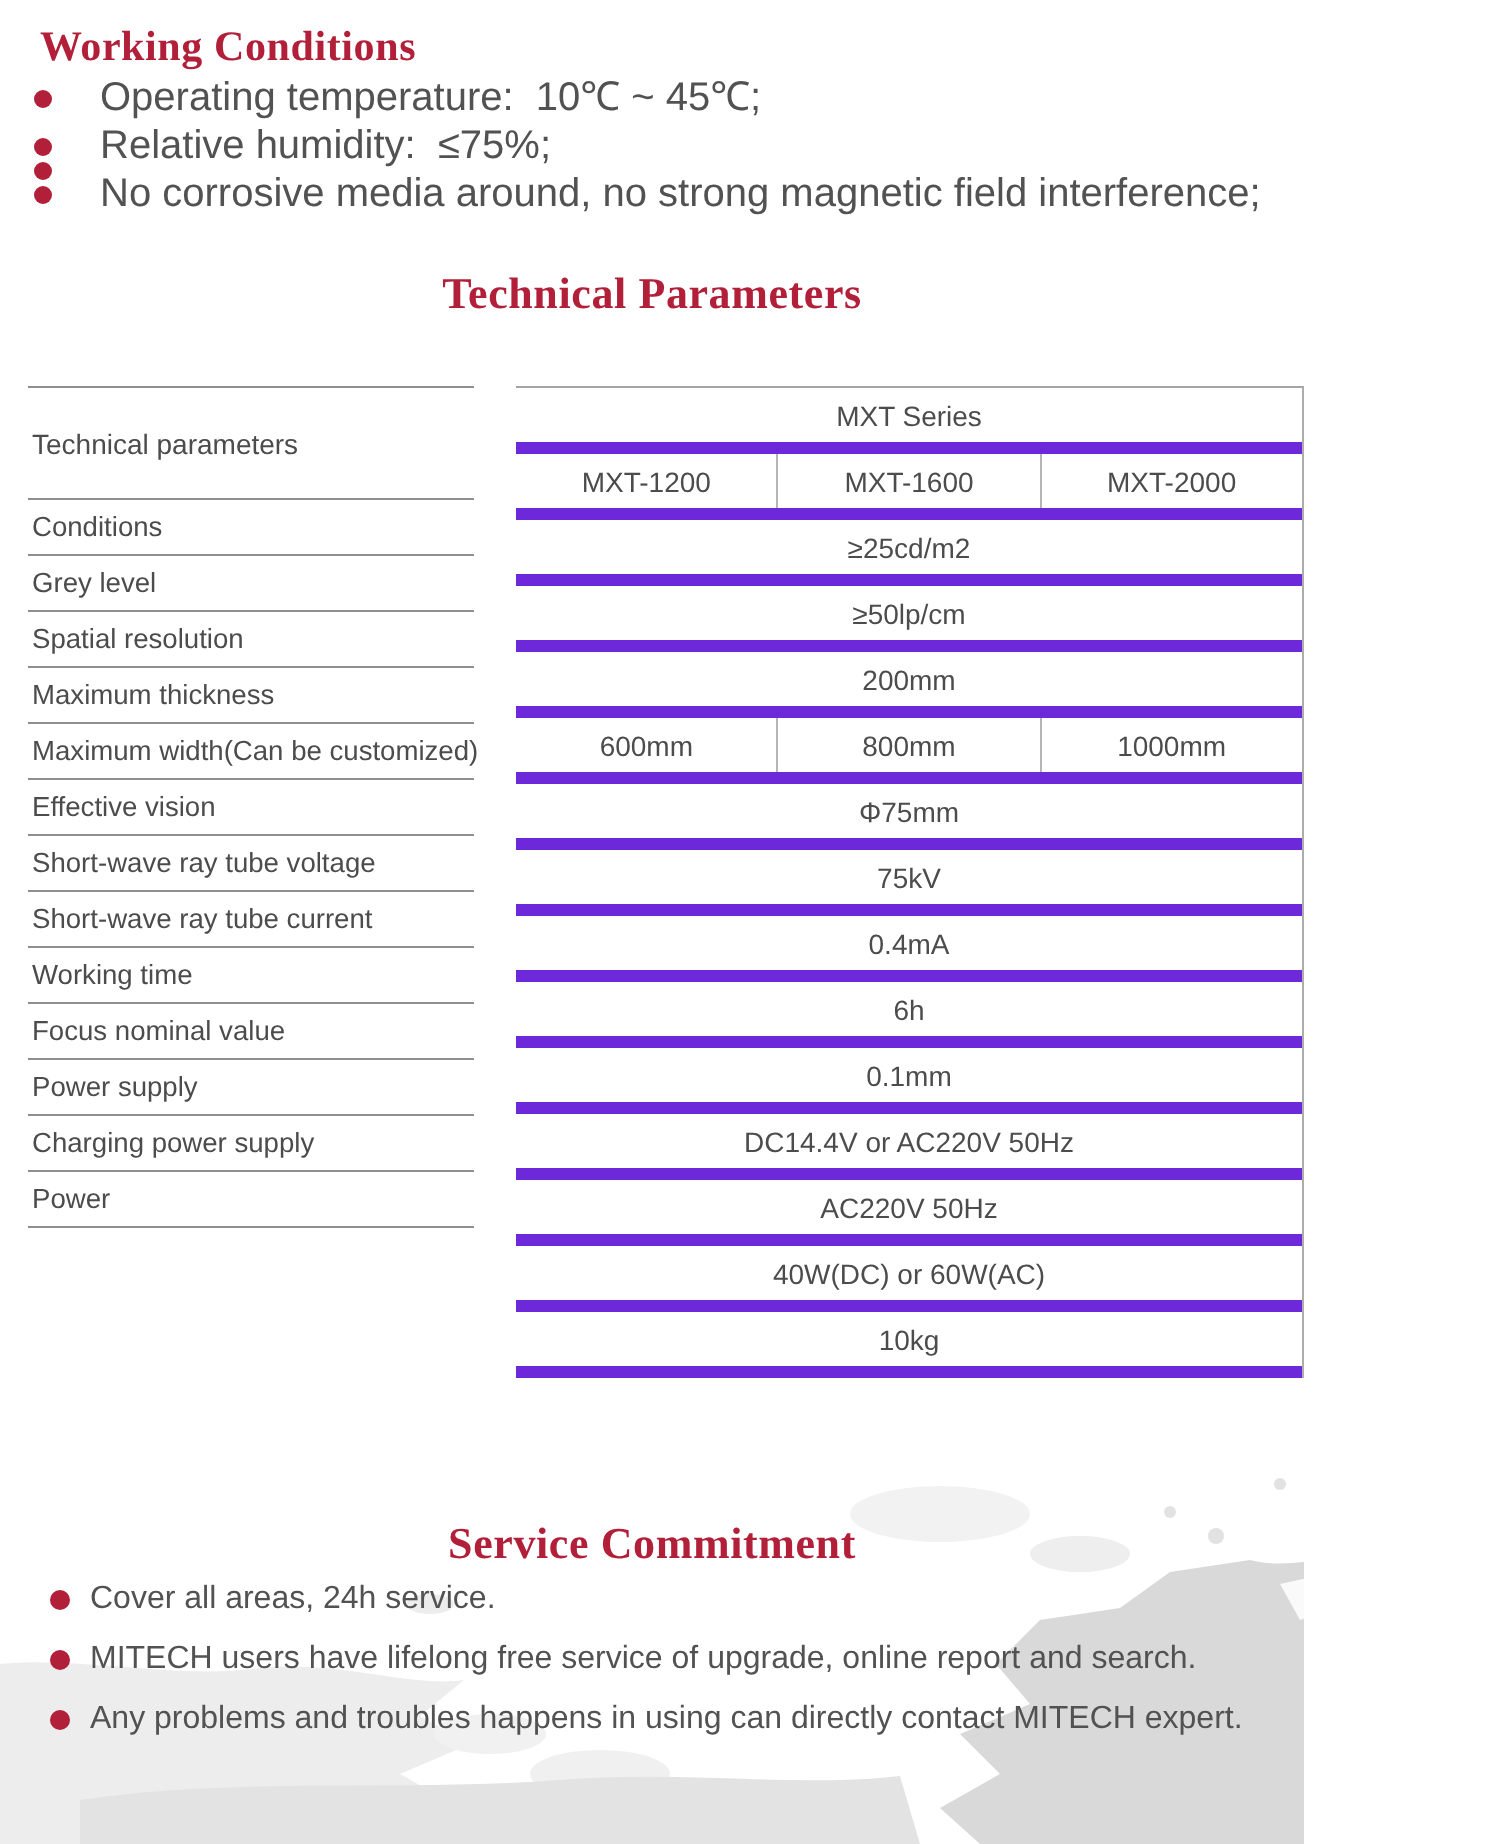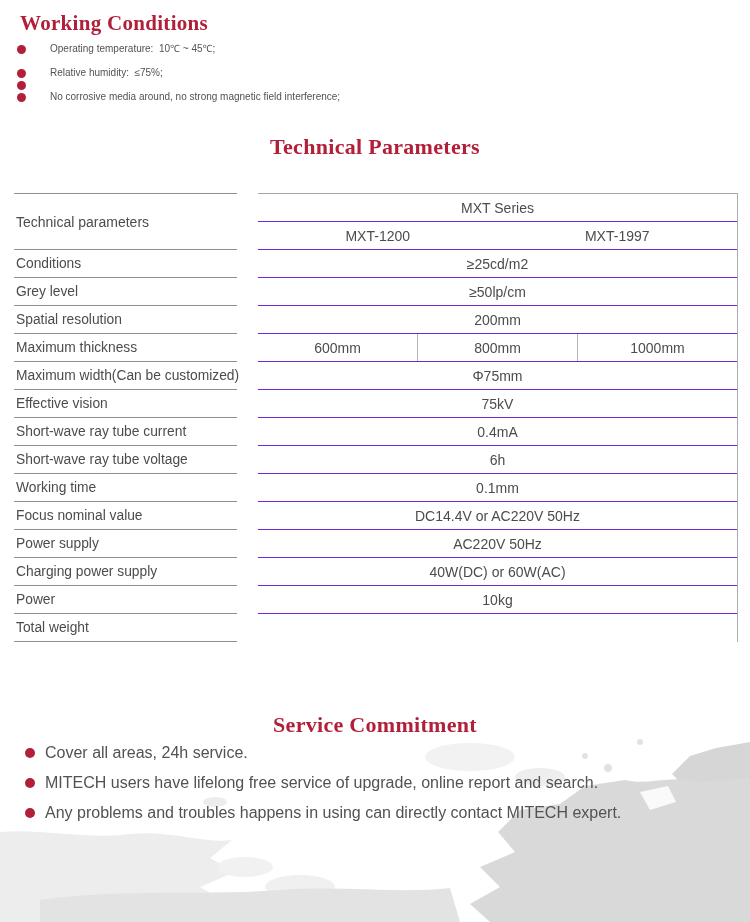--- a/index.html
+++ b/index.html
@@ -1,18 +1,18 @@
 <!DOCTYPE html>
 <html><head>
 <meta charset="utf-8">
 <style>
   html,body{margin:0;padding:0;background:#fff;}
   .page{
     position:relative;
-    width:750px;height:922px;
+    width:652px;height:922px;
     background:#ffffff;
     font-family:"Liberation Sans",sans-serif;
     overflow:hidden;
   }
   .map{position:absolute;left:0;bottom:0;z-index:0;pointer-events:none;}
   .content{position:relative;z-index:1;}
 
   
   .h-left{
     margin:0;padding:10px 0 0 20px;
@@ -30,21 +30,21 @@
   .h-service{margin-top:70px;}
 
   
   ul.blist{list-style:none;margin:0;padding:0;}
   ul.blist li{position:relative;color:#525252;}
   ul.blist .dot{
     position:absolute;border-radius:50%;
     background:#b21f39;
   }
   .top-list{margin-top:17px;}
-  .top-list li{padding-left:50px;line-height:24px;font-size:10px;}
+  .top-list li{padding-left:50px;line-height:24px;font-size:20px;}
   .top-list .dot{left:17px;top:50%;margin-top:-4.5px;width:9px;height:9px;}
 
   .bottom-list{margin-top:34px;}
   .bottom-list li{padding-left:45px;line-height:30px;font-size:16px;color:#565656;}
   .bottom-list .dot{left:25px;top:50%;margin-top:-5px;width:10px;height:10px;}
 
   
   .spec-table{display:flex;margin:33px 0 0 14px;}
   .tleft{
     width:223px;border-top:1px solid #8f8f8f;
@@ -57,21 +57,21 @@
   .tleft .tr{
     height:27px;border-bottom:1px solid #8f8f8f;
     display:flex;align-items:center;padding-left:2px;white-space:nowrap;
   }
   .tright{
     width:479px;margin-left:21px;
     border-top:1px solid #a5a5a5;border-right:1px solid #adadad;
     color:#4c4c4c;font-size:14px;
   }
   .tright .tr{
-    height:27px;border-bottom:1px solid #6d28d9;
+    height:27px;border-bottom:6px solid #6d28d9;
     display:flex;align-items:center;justify-content:center;text-align:center;
   }
   .tright .cells{padding:0;justify-content:space-between;}
   .cells .c{flex:1;display:flex;align-items:center;justify-content:center;height:100%;}
   .cells .c.mid{border-left:1px solid #b5b5b5;border-right:1px solid #b5b5b5;}
 </style>
 </head>
 <body>
 
 <div class="page">
@@ -124,35 +124,35 @@
     <div class="spec-table">
 
       <div class="tleft">
         <div class="th">Technical parameters</div>
         <div class="tr">Conditions</div>
         <div class="tr">Grey level</div>
         <div class="tr">Spatial resolution</div>
         <div class="tr">Maximum thickness</div>
         <div class="tr">Maximum width(Can be customized)</div>
         <div class="tr">Effective vision</div>
+        <div class="tr">Short-wave ray tube voltage</div>
         <div class="tr">Short-wave ray tube current</div>
-        <div class="tr">Short-wave ray tube voltage</div>
         <div class="tr">Working time</div>
         <div class="tr">Focus nominal value</div>
         <div class="tr">Power supply</div>
         <div class="tr">Charging power supply</div>
         <div class="tr">Power</div>
-        <div class="tr">Total weight</div>
       </div>
 
       <div class="tright">
         <div class="tr">MXT Series</div>
         <div class="tr cells">
           <div class="c">MXT-1200</div>
-          <div class="c">MXT-1997</div>
+          <div class="c mid">MXT-1600</div>
+          <div class="c">MXT-2000</div>
         </div>
         <div class="tr">≥25cd/m2</div>
         <div class="tr">≥50lp/cm</div>
         <div class="tr">200mm</div>
         <div class="tr cells">
           <div class="c">600mm</div>
           <div class="c mid">800mm</div>
           <div class="c">1000mm</div>
         </div>
         <div class="tr">Φ75mm</div>

